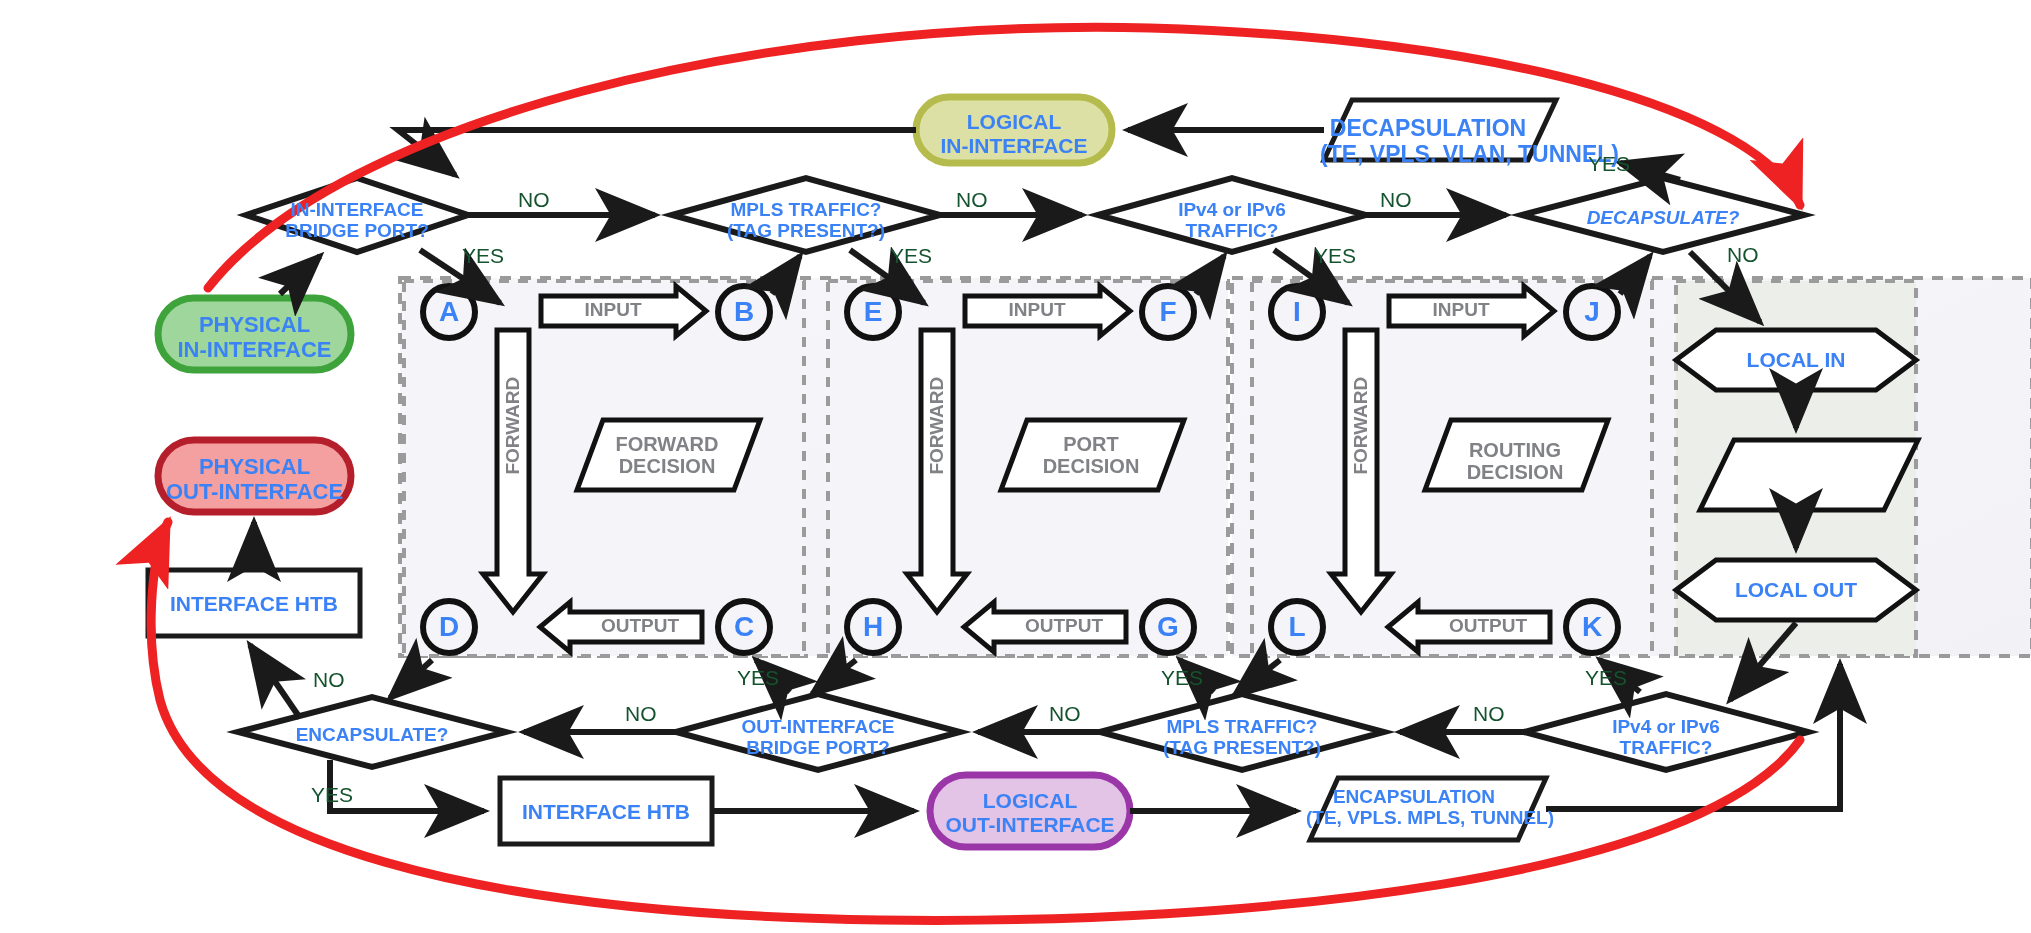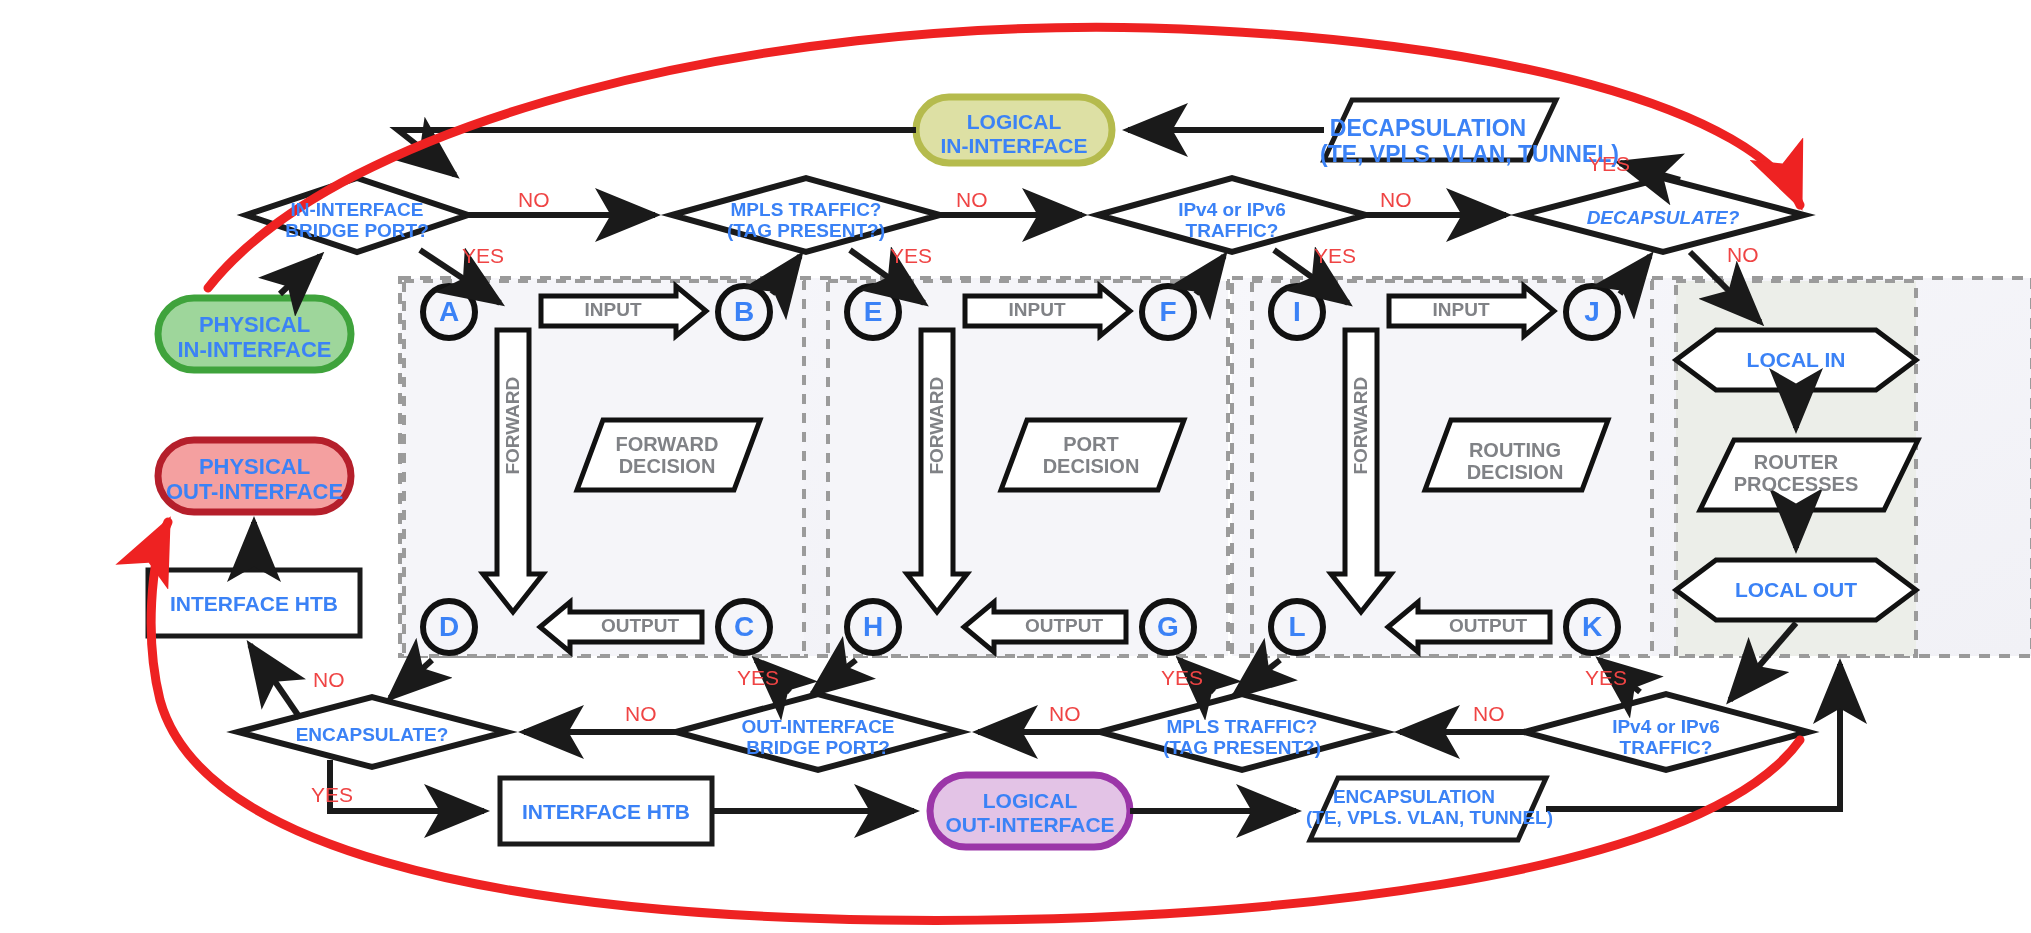--- a/index.html
+++ b/index.html
@@ -3,21 +3,21 @@
 <meta charset="utf-8">
 <style>
   html,body{margin:0;padding:0;background:#ffffff;}
   body{width:2031px;height:933px;position:relative;overflow:hidden;
        font-family:"Liberation Sans",sans-serif;}
   #stage{position:absolute;left:0;top:0;width:2031px;height:933px;}
   svg.layer{position:absolute;left:0;top:0;width:2031px;height:933px;overflow:visible;}
   .txt{position:absolute;text-align:center;font-weight:bold;color:#3b82f6;
        line-height:1.12;white-space:pre;pointer-events:none;}
   .gray{color:#808286;}
-  .lbl{position:absolute;font-size:21px;font-weight:normal;color:#ef4444;
+  .lbl{position:absolute;font-size:21px;font-weight:normal;color:#14532d;
        font-family:"Liberation Sans",sans-serif;white-space:pre;}
 </style>
 </head>
 <body>
 
 <div id="stage">
 
   <svg class="layer" viewBox="0 0 2031 933">
     <defs>
       <marker id="ah" markerWidth="11" markerHeight="9" refX="10" refY="4.5" orient="auto" markerUnits="strokeWidth">
@@ -218,26 +218,24 @@
   <div class="txt" style="left:708px;top:716px;width:220px;font-size:19px;">OUT-INTERFACE
 BRIDGE PORT?</div>
   <div class="txt" style="left:1132px;top:716px;width:220px;font-size:19px;">MPLS TRAFFIC?
 (TAG PRESENT?)</div>
   <div class="txt" style="left:1556px;top:716px;width:220px;font-size:19px;">IPv4 or IPv6
 TRAFFIC?</div>
 
   <div class="txt" style="left:1320px;top:116px;width:216px;font-size:23px;">DECAPSULATION
 (TE, VPLS. VLAN, TUNNEL)</div>
   <div class="txt" style="left:1306px;top:786px;width:216px;font-size:19px;">ENCAPSULATION
-(TE, VPLS. VLAN, TUNNEL)</div>
+(TE, VPLS. MPLS, TUNNEL)</div>
   <div class="txt" style="left:148px;top:592px;width:212px;font-size:21px;">INTERFACE HTB</div>
   <div class="txt" style="left:500px;top:800px;width:212px;font-size:21px;">INTERFACE HTB</div>
   <div class="txt" style="left:1676px;top:348px;width:240px;font-size:21px;">LOCAL IN</div>
-  <div class="txt gray" style="left:1676px;top:451px;width:240px;font-size:20px;">ROUTER
-PROCESSES</div>
   <div class="txt" style="left:1676px;top:578px;width:240px;font-size:21px;">LOCAL OUT</div>
 
   <div class="txt" style="left:423px;top:296px;width:52px;font-size:28px;">A</div>
   <div class="txt" style="left:718px;top:296px;width:52px;font-size:28px;">B</div>
   <div class="txt" style="left:423px;top:611px;width:52px;font-size:28px;">D</div>
   <div class="txt" style="left:718px;top:611px;width:52px;font-size:28px;">C</div>
   <div class="txt gray" style="left:548px;top:299px;width:130px;font-size:19px;">INPUT</div>
   <div class="txt gray" style="left:575px;top:615px;width:130px;font-size:19px;">OUTPUT</div>
   <div class="txt gray" style="left:458px;top:415px;width:110px;font-size:19px;
               transform:rotate(-90deg);transform-origin:center;">FORWARD</div>

